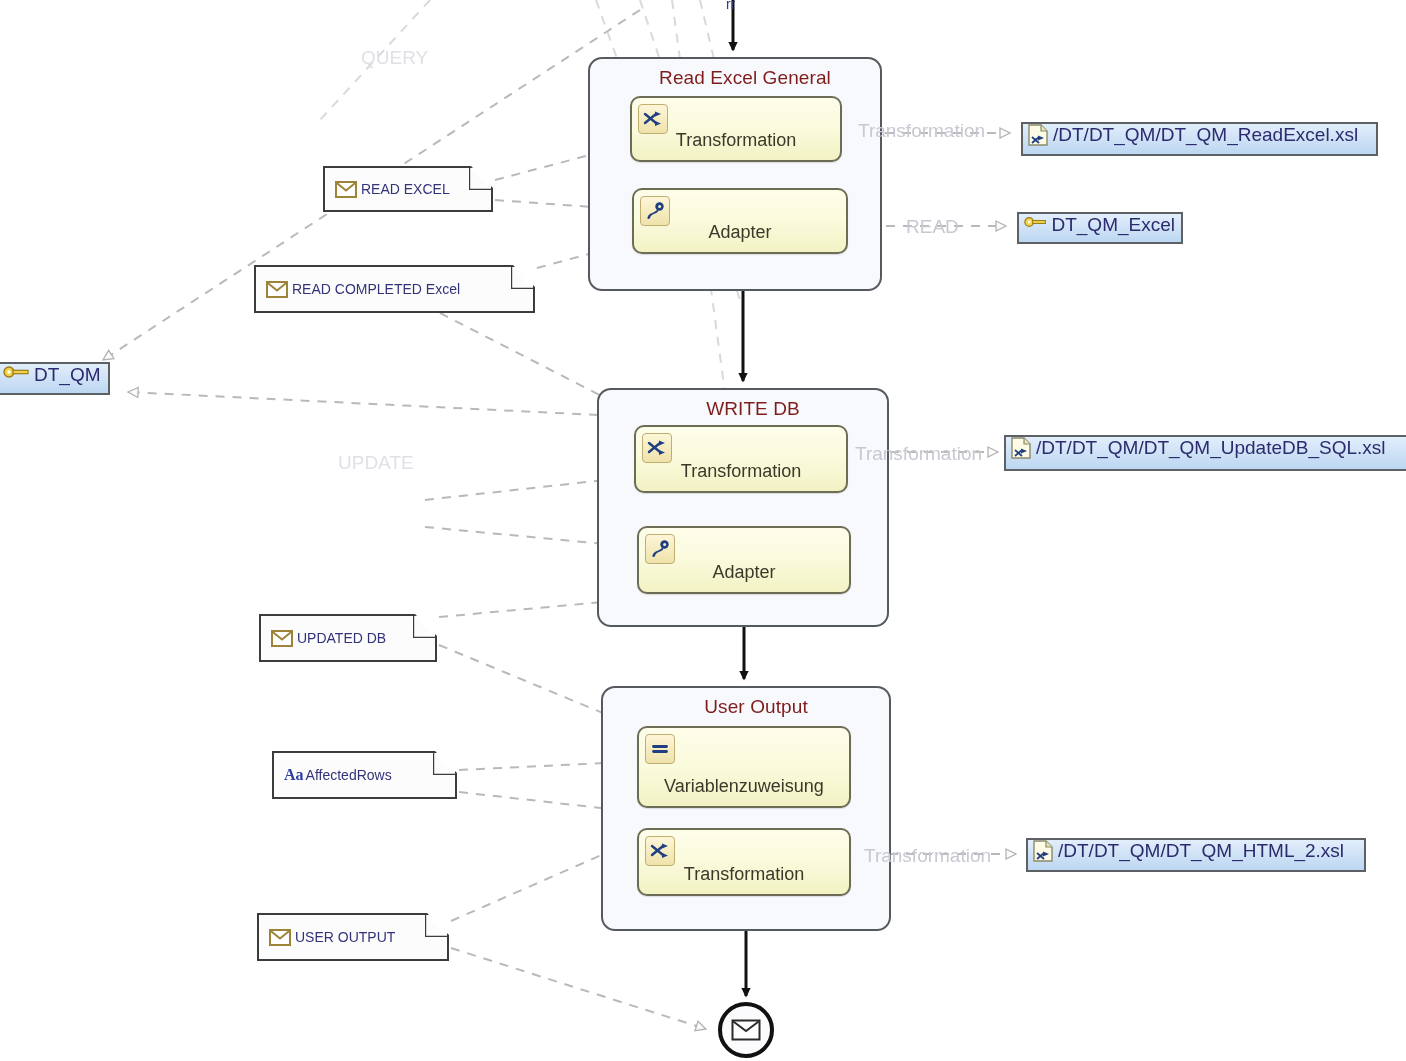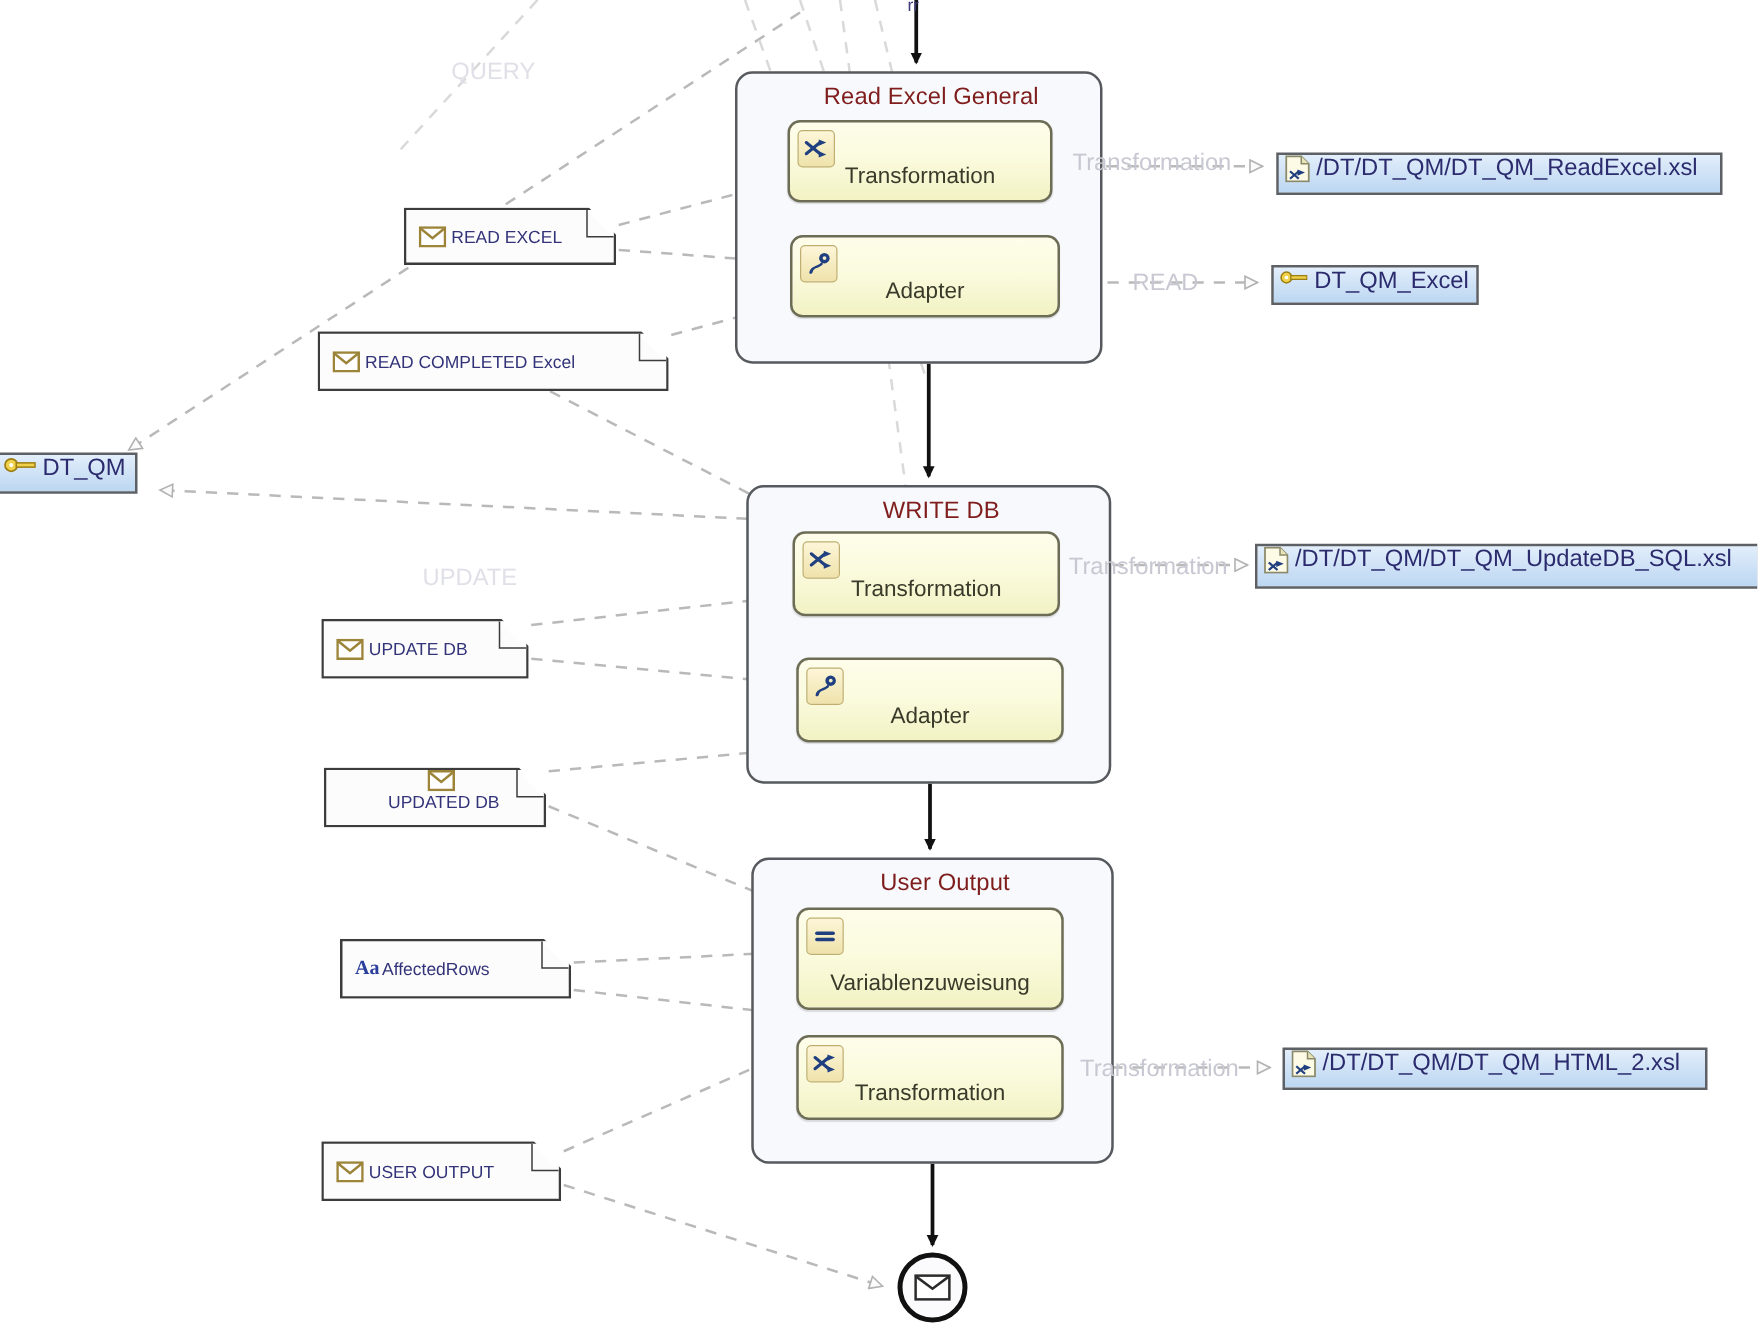--- a/index.html
+++ b/index.html
@@ -317,33 +317,22 @@
       <path d="M0,0 L22,0 L22,22 z" fill="#ffffff"></path>
       <path d="M0,0 L0,22 L22,22" fill="none" stroke="#3c3c3c" stroke-width="2.4"></path>
     </svg>
     <svg width="22" height="17" viewBox="0 0 22 17">
       <rect x="1" y="1" width="20" height="15" fill="#ffffff" stroke="#9c8438" stroke-width="2"></rect>
       <path d="M1.5,1.8 L11,9.5 L20.5,1.8" fill="none" stroke="#9c8438" stroke-width="2"></path>
     </svg>
     <span class="note-label">READ COMPLETED Excel</span>
   </div>
 
-  <div class="note" style="left:257px;top:495px;width:166px;height:48px;">
-    <svg class="note-fold" viewBox="0 0 22 22">
-      <path d="M0,0 L22,0 L22,22 z" fill="#ffffff"></path>
-      <path d="M0,0 L0,22 L22,22" fill="none" stroke="#3c3c3c" stroke-width="2.4"></path>
-    </svg>
-    <svg width="22" height="17" viewBox="0 0 22 17">
-      <rect x="1" y="1" width="20" height="15" fill="#ffffff" stroke="#9c8438" stroke-width="2"></rect>
-      <path d="M1.5,1.8 L11,9.5 L20.5,1.8" fill="none" stroke="#9c8438" stroke-width="2"></path>
-    </svg>
-    <span class="note-label">UPDATE DB</span>
-  </div>
-
-  <div class="note" style="left:259px;top:614px;width:178px;height:48px;flex-direction:column;">
+
+  <div class="note" style="left:259px;top:614px;width:178px;height:48px;">
     <svg class="note-fold" viewBox="0 0 22 22">
       <path d="M0,0 L22,0 L22,22 z" fill="#ffffff"></path>
       <path d="M0,0 L0,22 L22,22" fill="none" stroke="#3c3c3c" stroke-width="2.4"></path>
     </svg>
     <svg width="22" height="17" viewBox="0 0 22 17">
       <rect x="1" y="1" width="20" height="15" fill="#ffffff" stroke="#9c8438" stroke-width="2"></rect>
       <path d="M1.5,1.8 L11,9.5 L20.5,1.8" fill="none" stroke="#9c8438" stroke-width="2"></path>
     </svg>
     <span class="note-label">UPDATED DB</span>
   </div>

